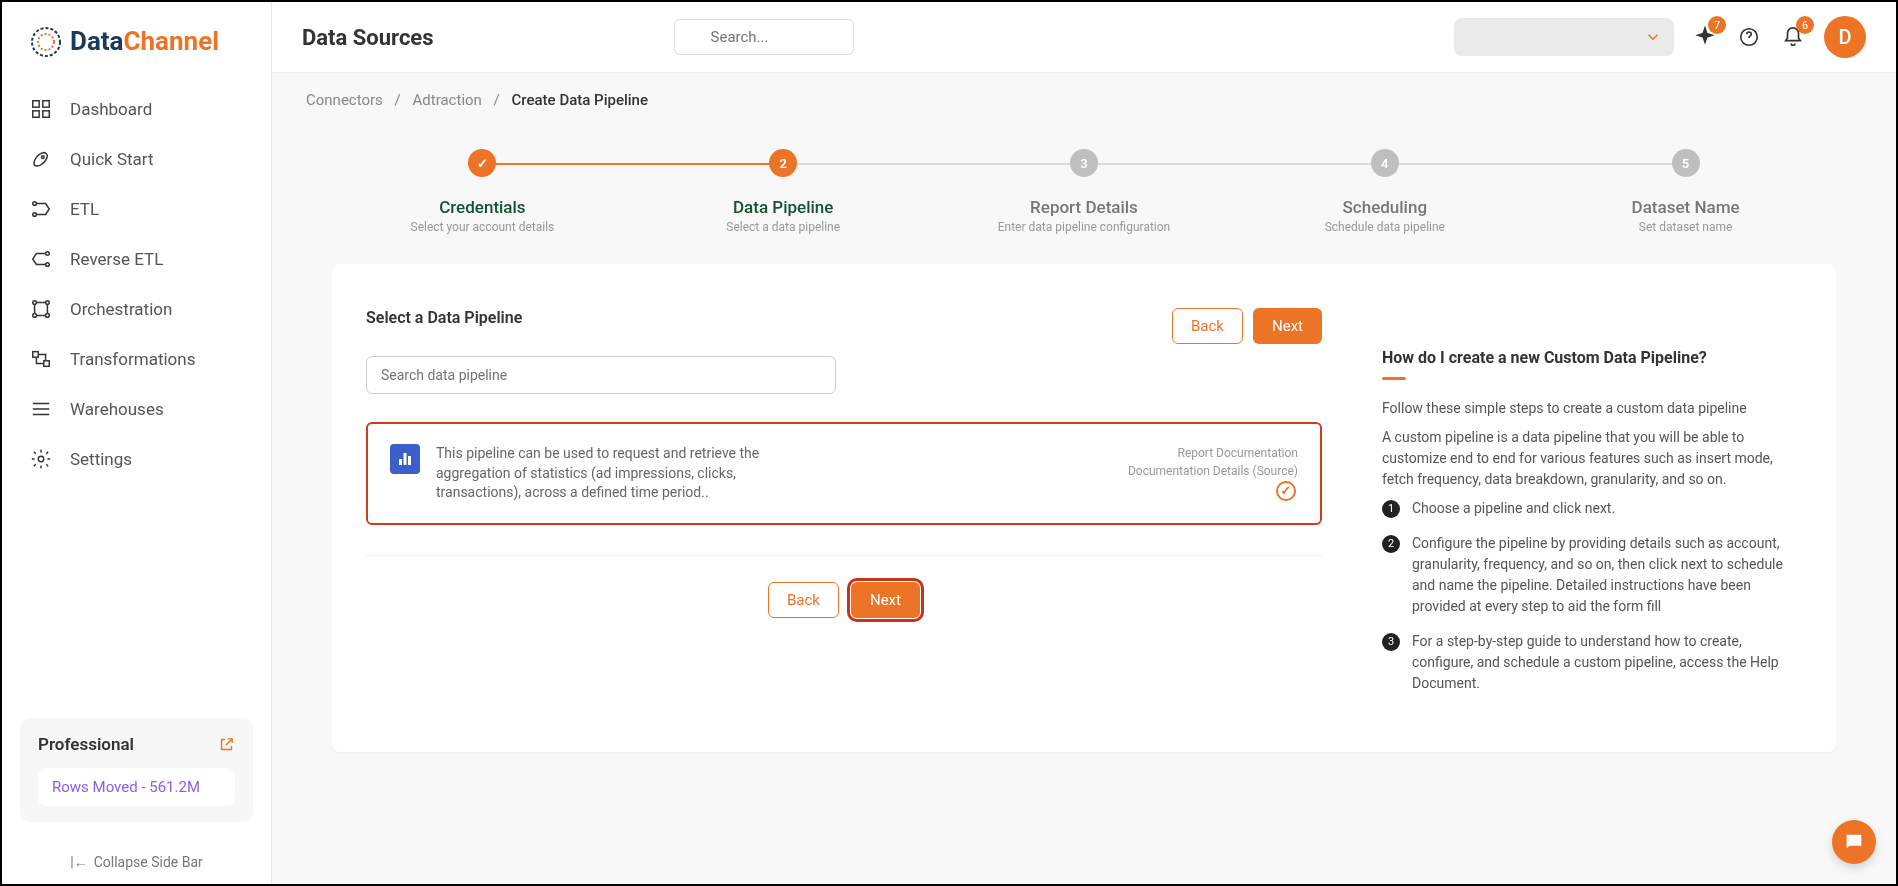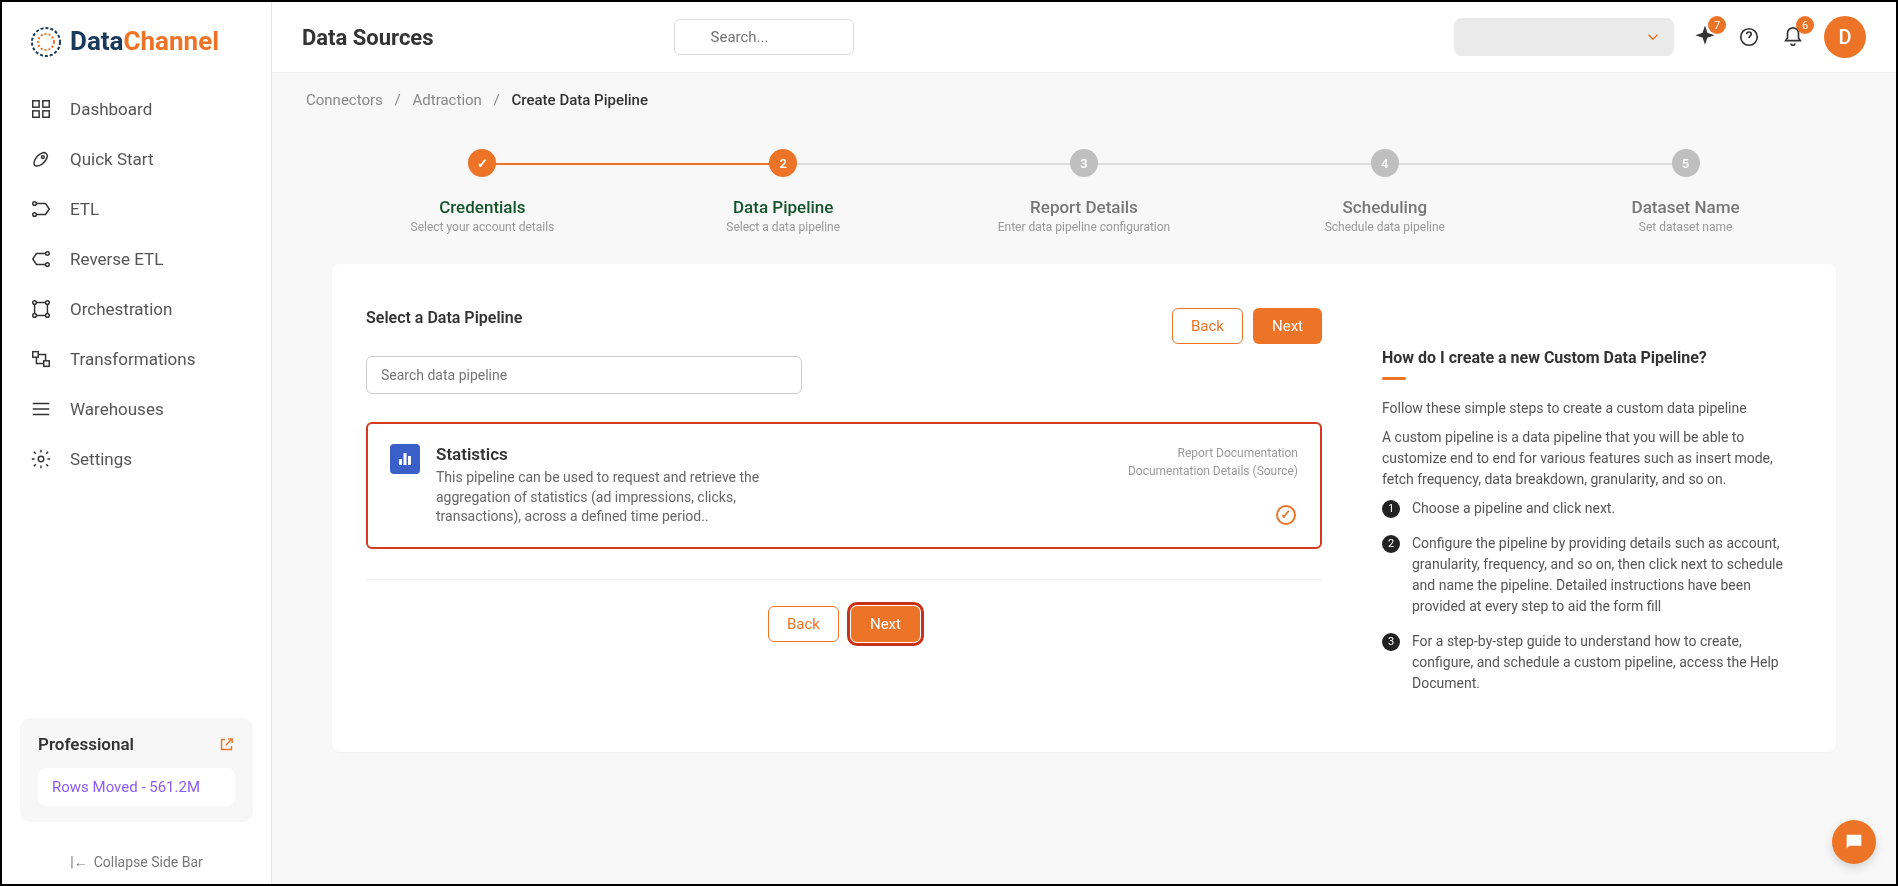--- a/index.html
+++ b/index.html
@@ -63,21 +63,21 @@
     .card { background:#fff; margin:0 60px 30px; border-radius:8px; padding:44px 34px; display:flex; gap:60px; box-shadow:0 1px 2px rgba(0,0,0,0.04); }
     .left-col { flex:1; }
     .right-col { width:420px; }
     .section-head { display:flex; justify-content:space-between; align-items:flex-start; margin-bottom:12px; }
     .section-title { font-size:16px; font-weight:600; color:#333; }
     .btn-row { display:flex; gap:10px; }
     .btn { padding:8px 18px; border-radius:6px; font-size:15px; cursor:pointer; border:1px solid transparent;text-align:right; }
     .btn-outline { background:#fff; border-color:#ed7427; color:#ed7427; }
     .btn-primary { background:#ed7427; color:#fff; }
     .btn-primary.hl { outline:3px solid #c83218; outline-offset:1px; }
-    .pipe-search { width:436px; padding:10px 14px; border:1px solid #ccc; border-radius:6px; font-size:14px; margin-bottom:28px; }
+    .pipe-search { width:470px; padding:10px 14px; border:1px solid #ccc; border-radius:6px; font-size:14px; margin-bottom:28px; }
     .pipe-card { border:2px solid #d43a1f; border-radius:6px; padding:20px 22px; display:flex; gap:16px; position:relative; margin-bottom:30px; }
     .pipe-icon { width:30px; height:30px; background:#3a5fc8; border-radius:4px; display:flex; align-items:center; justify-content:center; }
     .pipe-icon svg { fill:#fff; width:18px; height:18px; }
     .pipe-body { flex:1; }
     .pipe-title { font-size:17px; font-weight:600; color:#333; margin-bottom:4px; }
     .pipe-desc { font-size:14px; color:#666; line-height:1.4; max-width:380px; }
     .pipe-links { text-align:right; font-size:12px; color:#999; line-height:1.5; cursor:pointer; }
     .pipe-check { position:absolute; bottom:22px; right:24px; width:20px; height:20px; border:2px solid #ed7427; border-radius:50%; display:flex; align-items:center; justify-content:center; }
     .pipe-check::after { content:"✓"; color:#ed7427; font-size:13px; font-weight:700; }
     .divider { height:1px; background:#eee; margin:18px 0 26px; }
@@ -280,21 +280,20 @@
           </div>
         </div>
         <input class="pipe-search" placeholder="Search data pipeline" style="">
         <div class="pipe-card">
           <div class="pipe-icon">
             <svg viewBox="0 0 24 24">
                 <path d="M4 20h4v-8H4v8zm6 0h4V4h-4v16zm6 0h4v-12h-4v12z"></path>
               </svg>
           </div>
           <div class="pipe-body">
-            <div class="pipe-title">Statistics</div>
             <div class="pipe-desc">This pipeline can be used to request and retrieve the aggregation of statistics (ad impressions, clicks, transactions), across a defined time period..</div>
           </div>
           <div class="pipe-links">
             <div>Report Documentation</div>
             <div>Documentation Details (Source)</div>
           </div>
           <div class="pipe-check"></div>
         </div>
         <div class="divider"></div>
         <div class="bottom-btns">

